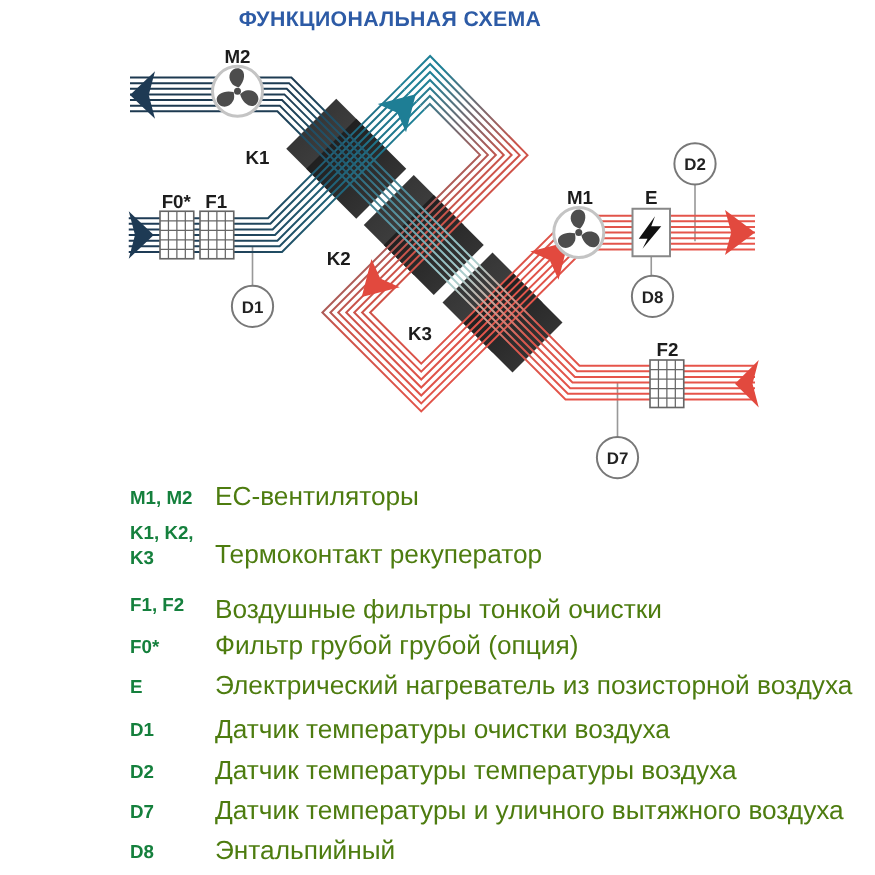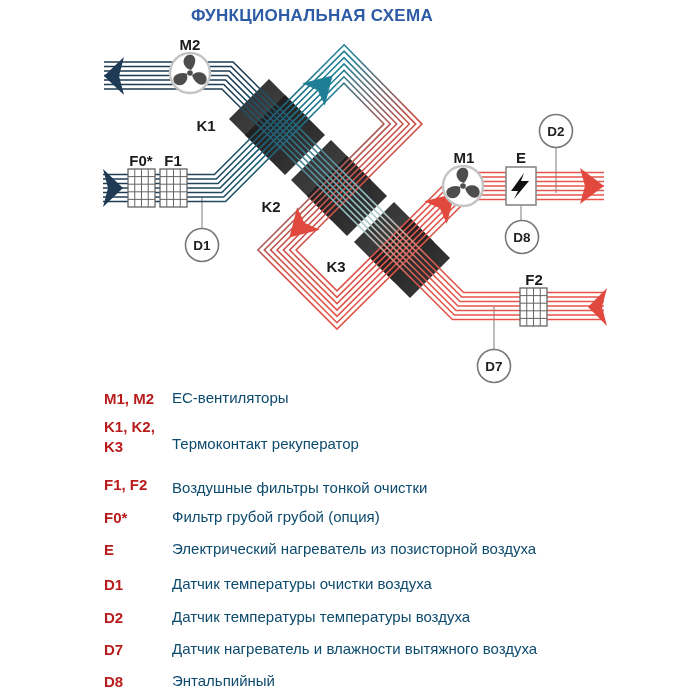--- a/index.html
+++ b/index.html
@@ -1,22 +1,22 @@
 <!DOCTYPE html>
 <html><head>
 <meta charset="utf-8">
 <style>
   html,body{margin:0;padding:0;}
   body{width:700px;height:700px;background:#ffffff;font-family:"Liberation Sans",sans-serif;position:relative;overflow:hidden;}
   .title{position:absolute;top:6px;left:0;width:624px;text-align:center;font-size:17px;font-weight:bold;letter-spacing:.3px;color:#2d5ba6;}
   .diagram-wrap{position:absolute;top:0;left:0;}
   .legend{position:absolute;left:0;top:0;width:700px;}
   .lrow{position:absolute;left:0;width:700px;}
-  .lkey{position:absolute;left:104px;font-size:15px;font-weight:bold;color:#b91c1c;white-space:pre-line;line-height:20px;}
-  .ldesc{position:absolute;left:172px;font-size:15px;color:#0c4a6e;line-height:16px;white-space:nowrap;}
+  .lkey{position:absolute;left:104px;font-size:15px;font-weight:bold;color:#15803d;white-space:pre-line;line-height:20px;}
+  .ldesc{position:absolute;left:172px;font-size:21px;color:#4d7c0f;line-height:16px;white-space:nowrap;}
   svg text{font-family:"Liberation Sans",sans-serif;}
   .comp-label{font-size:15px;font-weight:bold;fill:#1c1c1c;}
   .sensor-label{font-size:13.5px;font-weight:bold;fill:#222;}
 </style>
 </head>
 <body>
 
 <div class="title">ФУНКЦИОНАЛЬНАЯ СХЕМА</div>
 
 <div class="diagram-wrap">
@@ -207,19 +207,19 @@
   <div class="lrow">
       <span class="lkey" style="top:575px">D1</span>
       <span class="ldesc" style="top:576px">Датчик температуры очистки воздуха</span>
     </div>
   <div class="lrow">
       <span class="lkey" style="top:608px">D2</span>
       <span class="ldesc" style="top:609px">Датчик температуры температуры воздуха</span>
     </div>
   <div class="lrow">
       <span class="lkey" style="top:640px">D7</span>
-      <span class="ldesc" style="top:641px">Датчик нагреватель и влажности вытяжного воздуха</span>
+      <span class="ldesc" style="top:641px">Датчик температуры и уличного вытяжного воздуха</span>
     </div>
   <div class="lrow">
       <span class="lkey" style="top:672px">D8</span>
       <span class="ldesc" style="top:673px">Энтальпийный</span>
     </div>
 </div>
 
 </body></html>

